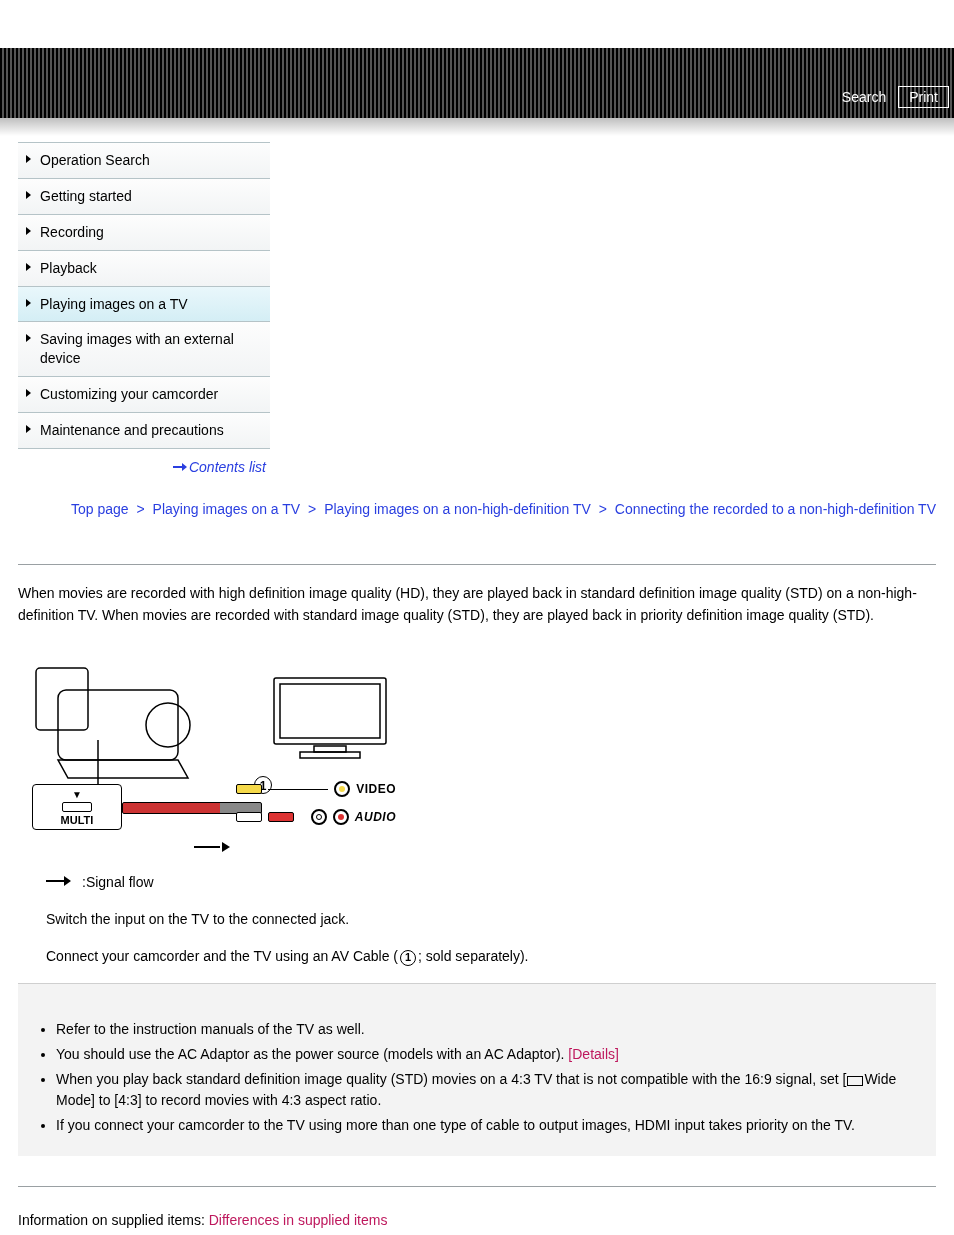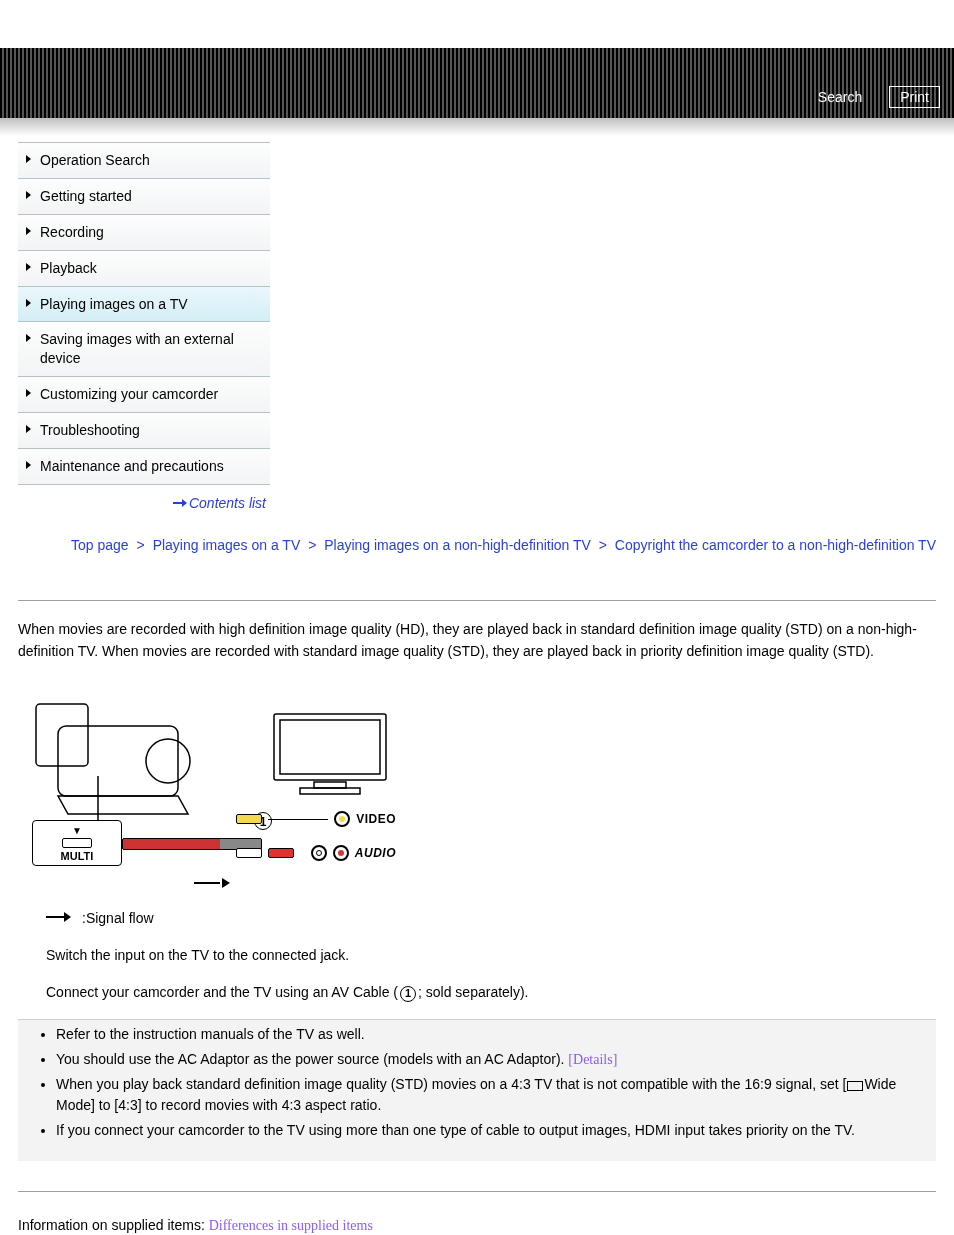--- a/index.html
+++ b/index.html
@@ -28,24 +28,24 @@
     );
   }
   .header-band::after {
     content: "";
     position: absolute;
     left: 0; right: 0; bottom: -18px; height: 18px;
     background: linear-gradient(to bottom, rgba(0,0,0,0.25), rgba(0,0,0,0));
   }
   .header-actions {
     position: absolute;
-    right: 14px;
+    right: 5px;
     bottom: 10px;
     display: flex;
-    gap: 19px;
+    gap: 4px;
     align-items: center;
   }
   .hdr-btn {
     color: #fff;
     font-size: 14px;
     padding: 2px 8px;
     cursor: pointer;
   }
   .hdr-btn.boxed {
     border: 1px solid #fff;
@@ -135,21 +135,21 @@
     position:absolute; left:100px; top:158px; width:140px; height:12px;
     border:1px solid #000; border-radius:2px;
     background: linear-gradient(to right,#c33 0 70%, #888 70% 100%);
   }
   .circ-1 {
     position:absolute; left:232px; top:132px; width:18px; height:18px;
     border:1.5px solid #000; border-radius:50%; text-align:center;
     font-size:12px; line-height:18px; font-weight:bold; background:#fff;
   }
   .rca-row { position:absolute; right:6px; width:160px; height:22px; display:flex; align-items:center; gap:6px; }
-  .rca-row.v { top:128px; }
+  .rca-row.v { top:134px; }
   .rca-row.a { top:162px;font-style:italic; }
   .jack { width:26px; height:10px; border:1px solid #000; border-radius:2px; position:relative; }
   .jack.y { background:#f5d94a; }
   .jack.w { background:#fff; }
   .jack.r { background:#d33; }
   .ring { width:16px; height:16px; border:2px solid #000; border-radius:50%; display:inline-flex; align-items:center; justify-content:center; }
   .ring .dot { width:6px; height:6px; border-radius:50%; }
   .ring .dot.y { background:#f5d94a; }
   .ring .dot.w { background:#fff; border:1px solid #000; box-sizing:border-box;}
   .ring .dot.r { background:#d33; }
@@ -167,25 +167,25 @@
   .steps { padding-left: 28px; }
   .steps p { margin: 8px 0 16px; line-height:1.5; }
   .sig-legend { display:inline-block; width:30px; height:10px; position:relative; margin-right:6px; top:-1px;}
   .sig-legend::before{ content:""; position:absolute; left:0; top:4px; width:18px; height:2px; background:#000;}
   .sig-legend::after{ content:""; position:absolute; left:18px; top:0; border-top:5px solid transparent; border-bottom:5px solid transparent; border-left:7px solid #000;}
   .inline-circ {
     display:inline-flex; width:16px; height:16px; border:1.5px solid #000; border-radius:50%;
     align-items:center; justify-content:center; font-size:11px; font-weight:bold; vertical-align:middle; margin:0 2px;
   }
   .notes {
-    background:#f3f3f3; border-top:1px solid #cfcfcf; padding:0 16px 16px 16px; margin-top:10px;
+    background:#f3f3f3; border-top:1px solid #cfcfcf; padding:31px 16px 16px 16px; margin-top:10px;
   }
   .notes ul { margin:0; padding-left:22px; }
   .notes li { margin:4px 0; line-height:1.5; }
-  .link { color:#8b5cf6; cursor:pointer;font-family:Liberation Serif, serif; }
+  .link { color:#be185d; cursor:pointer; }
   .wide-icon {
     display:inline-block; width:16px; height:10px; border:1.5px solid #000; vertical-align:middle; margin:0 1px;
   }
   hr.rule2 { border:none; border-top:1px solid #9aa0a3; margin:30px 0 22px; }
   .supp { line-height:1.7; }
   .backtop { text-align:right; margin-top:6px; }
   .backtop a { cursor:pointer; }
   .backtop .up {
     display:inline-block; width:0; height:0; border-left:5px solid transparent; border-right:5px solid transparent; border-bottom:7px solid #2a3fe0; margin-right:4px; vertical-align:middle;
   }
@@ -208,38 +208,37 @@
 
     <aside class="sidebar">
       <div class="side-list">
         <div class="side-item">Operation Search</div>
         <div class="side-item">Getting started</div>
         <div class="side-item">Recording</div>
         <div class="side-item">Playback</div>
         <div class="side-item active">Playing images on a TV</div>
         <div class="side-item">Saving images with an external device</div>
         <div class="side-item">Customizing your camcorder</div>
-        <div class="side-item">Troubleshooting</div>
         <div class="side-item">Maintenance and precautions</div>
       </div>
       <div class="contents-link">
         <a><span class="arrow"></span><span>Contents list</span></a>
       </div>
     </aside>
 
     <main class="main">
 
       <div class="breadcrumb">
         <span>Top page</span>
         <span class="sep">&gt;</span>
         <span>Playing images on a TV</span>
         <span class="sep">&gt;</span>
         <span>Playing images on a non-high-definition TV</span>
         <span class="sep">&gt;</span>
-        <span>Copyright the camcorder to a non-high-definition TV</span>
+        <span>Connecting the recorded to a non-high-definition TV</span>
       </div>
 
       <hr class="rule">
 
       <p class="intro">When movies are recorded with high definition image quality (HD), they are played back in standard definition image quality (STD) on a non-high-definition TV. When movies are recorded with standard image quality (STD), they are played back in priority definition image quality (STD).</p>
 
       <div class="diagram">
         <svg class="cam" viewBox="0 0 190 148">
           <g fill="none" stroke="#000" stroke-width="1.5">
             <rect x="30" y="40" width="120" height="70" rx="8"></rect>

